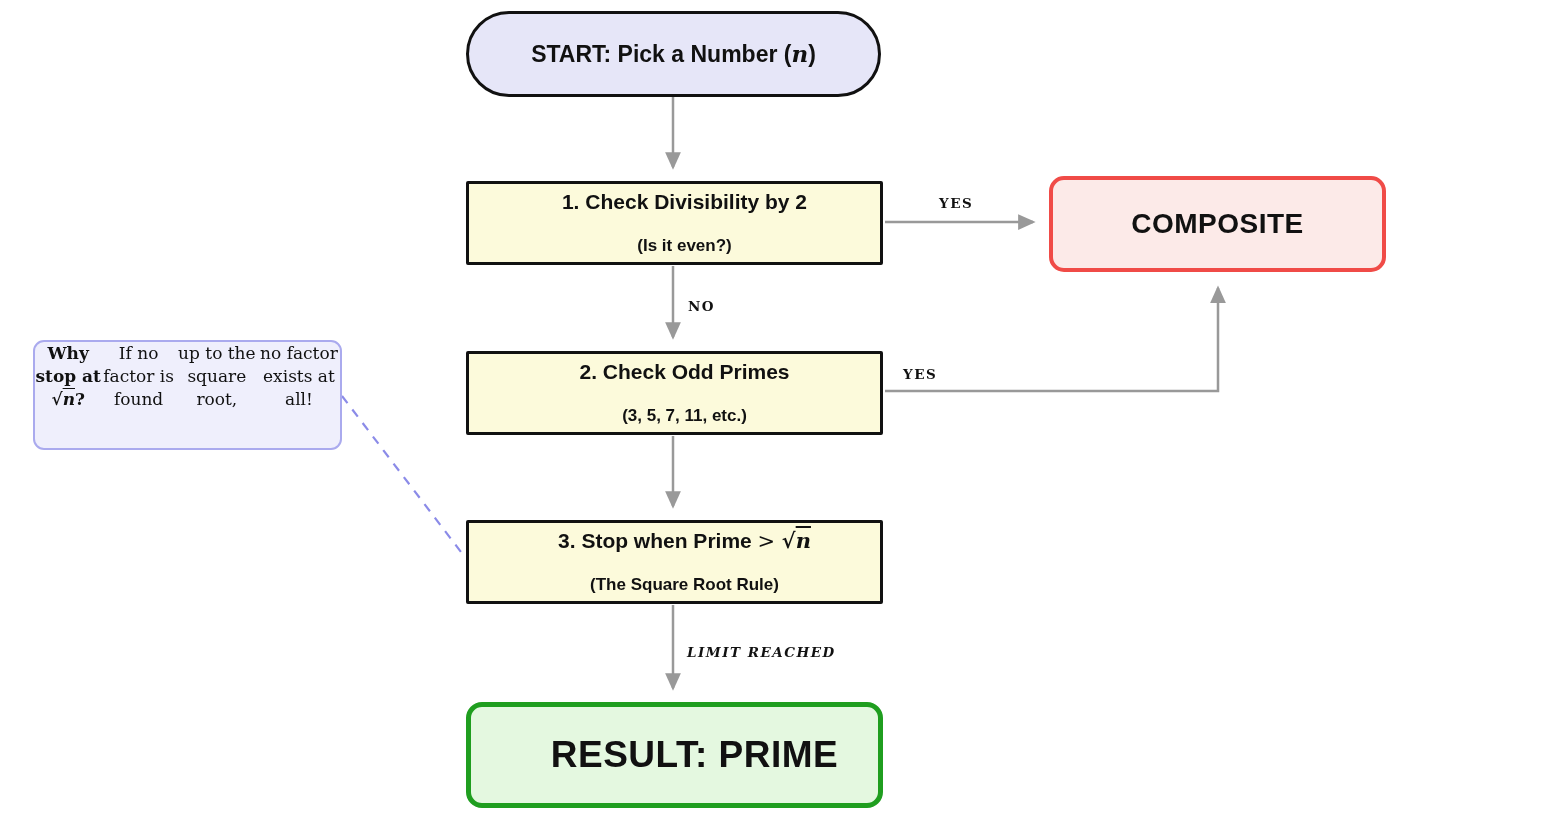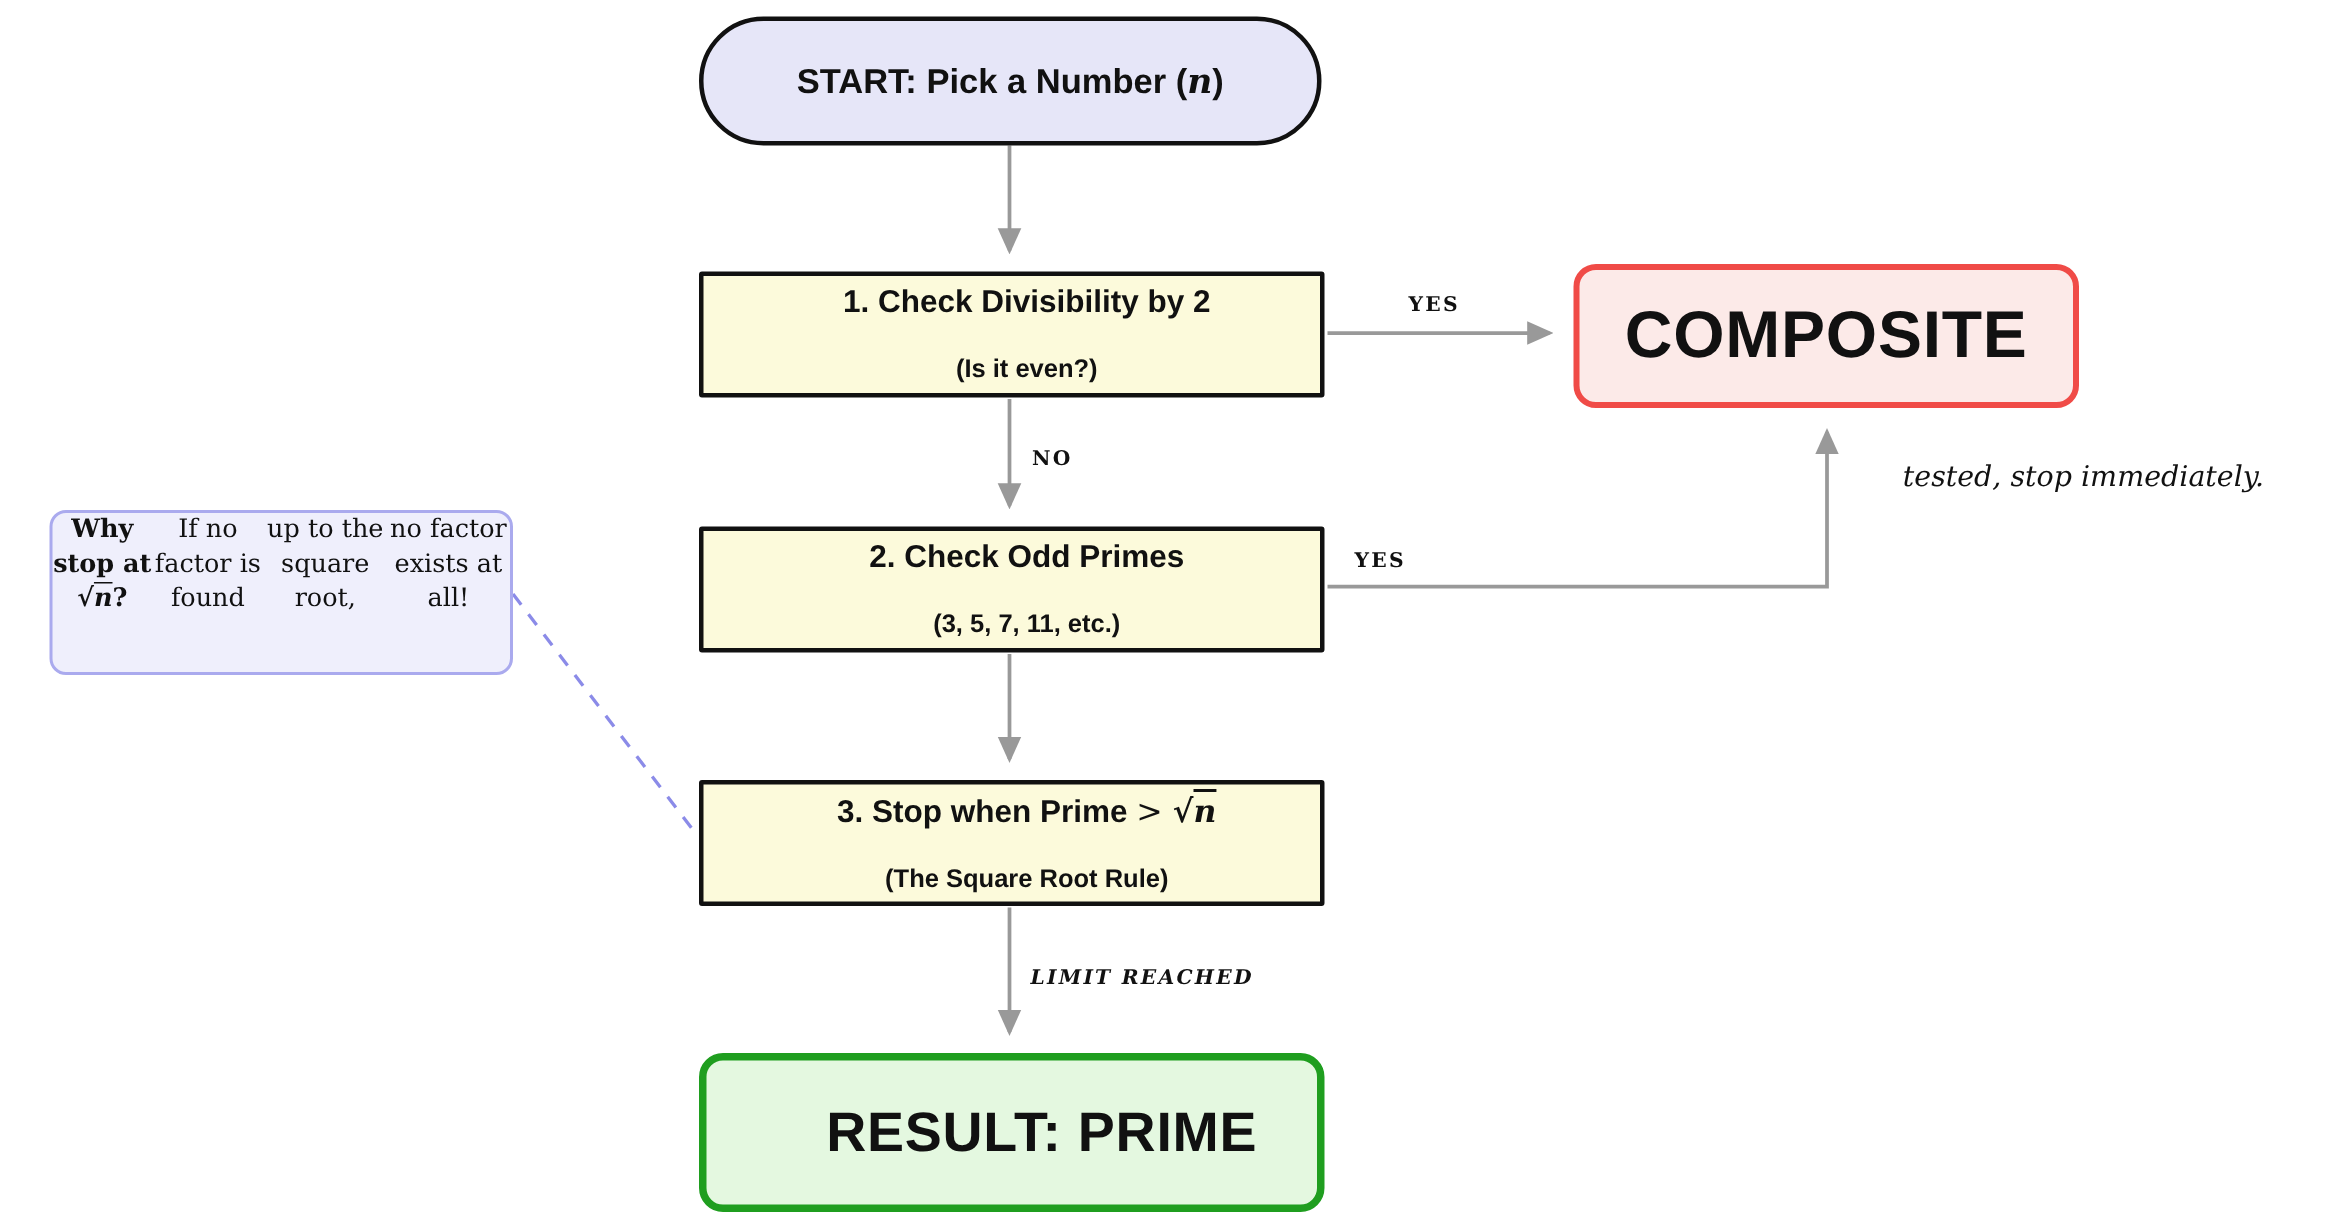--- a/index.html
+++ b/index.html
@@ -58,21 +58,21 @@
     font-size: 17px;
     font-weight: bold;
     line-height: 22px;
     margin-top: 20px;
   }
   .node-composite {
     left: 1049px; top: 176px; width: 337px; height: 96px;
     background: #fceae8;
     border: 4px solid #f04b47;
     border-radius: 15px;
-    font-size: 44px;
+    font-size: 28px;
     font-weight: bold;
     letter-spacing: 0.5px;
   }
   .node-prime {
     left: 466px; top: 702px; width: 417px; height: 106px;
     background: #e4f8e0;
     border: 5px solid #1f9e1f;
     border-radius: 16px;
     font-size: 37px;
     font-weight: bold;
@@ -193,16 +193,15 @@
     <div>up to the square root,</div>
     <div>no factor exists at all!</div>
   </div>
 
   <div class="edge-label label-step1-yes">YES</div>
   <div class="edge-label label-step1-no">NO</div>
   <div class="edge-label label-step2-yes">YES</div>
   <div class="edge-label label-step3-limit">LIMIT REACHED</div>
 
   <div class="composite-note">
-    <div>tested, stop immediately.</div>
   </div>
 
 </div>
 
 </body></html>

